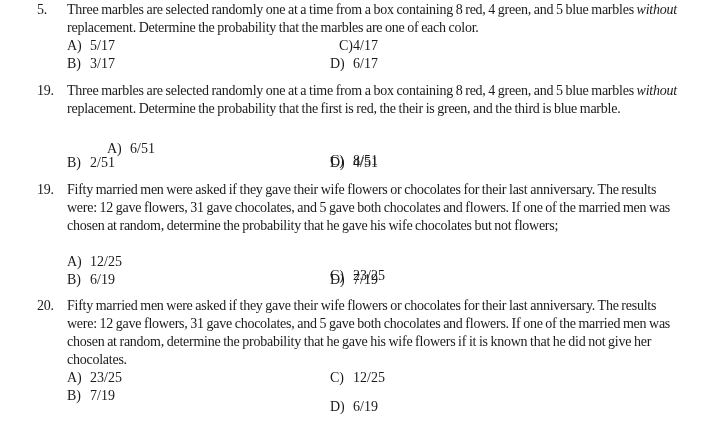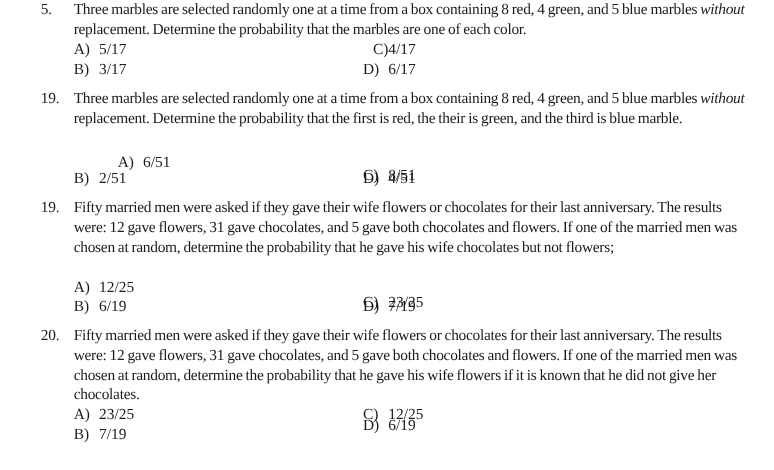--- a/index.html
+++ b/index.html
@@ -91,15 +91,15 @@
   </div>
 </div>
 
 <div class="question" style="top:297px;">
   <span class="qnum">20.</span>
   <div class="qtext"><span>Fifty married men were asked if they gave their wife flowers or chocolates for their last anniversary. The results were: 12 gave flowers, 31 gave chocolates, and 5 gave both chocolates and flowers. If one of the married men was chosen at random, determine the probability that he gave his wife flowers if it is known that he did not give her chocolates.</span></div>
   <div class="options" style="top:72px;">
     <div class="opt col-left" style="top:0;"><span class="letter">A)</span><span>23/25</span></div>
     <div class="opt col-left" style="top:18px;"><span class="letter">B)</span><span>7/19</span></div>
     <div class="opt col-right" style="top:0;"><span class="letter">C)</span><span>12/25</span></div>
-    <div class="opt col-right" style="top:10px;"><span class="letter">D)</span><span>6/19</span></div>
+    <div class="opt col-right" style="top:29px;"><span class="letter">D)</span><span>6/19</span></div>
   </div>
 </div>
 
 </body></html>

